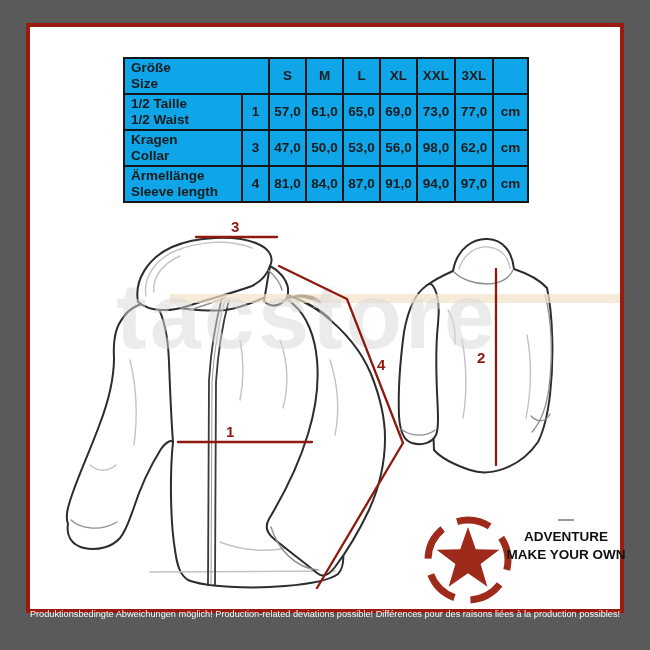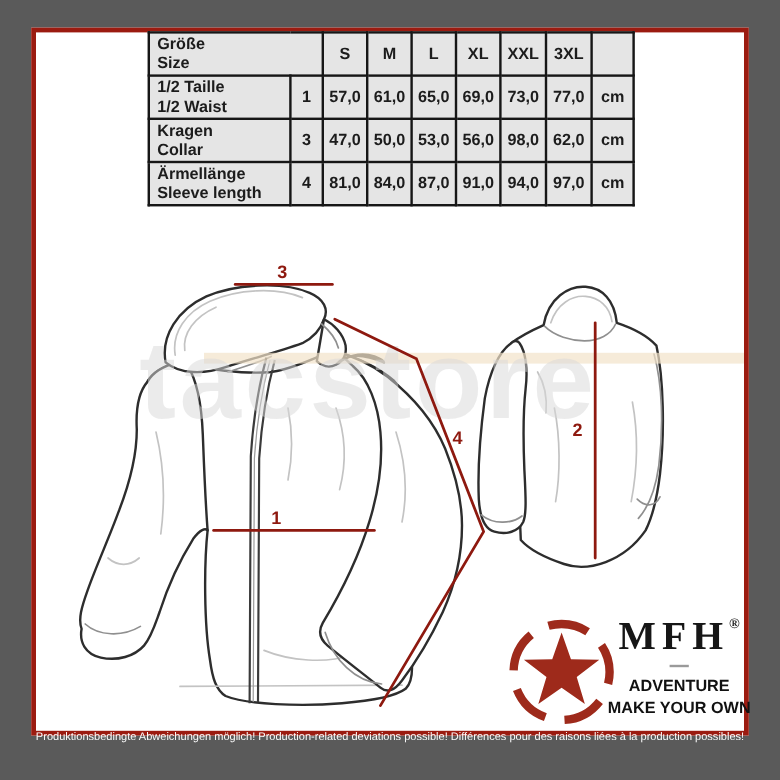--- a/index.html
+++ b/index.html
@@ -7,23 +7,23 @@
     width:650px;height:650px;position:relative;overflow:hidden;
     background:#5a5a5a;
     font-family:"Liberation Sans", sans-serif;
   }
   .panel{
     position:absolute;left:26px;top:23px;width:598px;height:590px;
     box-sizing:border-box;background:#ffffff;border:4px solid #9b1b10;
   }
   
   table.size-table{
-    position:absolute;left:123px;top:26px;
+    position:absolute;left:123px;top:57px;
     border-collapse:collapse;table-layout:fixed;
-    background:#e5e5e5;
+    background:#0ea5e9;
   }
   .size-table td{
     border:2px solid #161616;
     font-weight:bold;color:#1c1c1c;
     font-size:13.5px;line-height:1.2;
     height:36px;box-sizing:border-box;
     text-align:center;vertical-align:middle;
     padding:0;white-space:nowrap;overflow:hidden;
   }
   .size-table td.lbl{text-align:left;padding-left:6px;}
@@ -215,21 +215,20 @@
     <text class="mnum" x="447" y="143">2</text>
   </g>
 </svg>
 
 <svg class="logo-star" viewBox="0 0 100 100">
   <circle cx="50" cy="52" r="40" fill="none" stroke="#9e2a1b" stroke-width="7" stroke-dasharray="34 16.27" stroke-dashoffset="24"></circle>
   <polygon fill="#9e2a1b" points="50,19 57.8,41.3 81.4,41.8 62.6,56.1 69.4,78.7 50,65.2 30.6,78.7 37.4,56.1 18.6,41.8 42.2,41.3"></polygon>
 </svg>
 
 <div class="logo-text">
-  <div class="mfh"><span>MFH</span><sup>®</sup></div>
   <div class="divider"></div>
   <div class="tagline">
     <div>ADVENTURE</div>
     <div>MAKE YOUR OWN</div>
   </div>
 </div>
 
 <div class="banner">Produktionsbedingte Abweichungen möglich! Production-related deviations possible! Différences pour des raisons liées à la production possibles!</div>
 
 </body></html>

